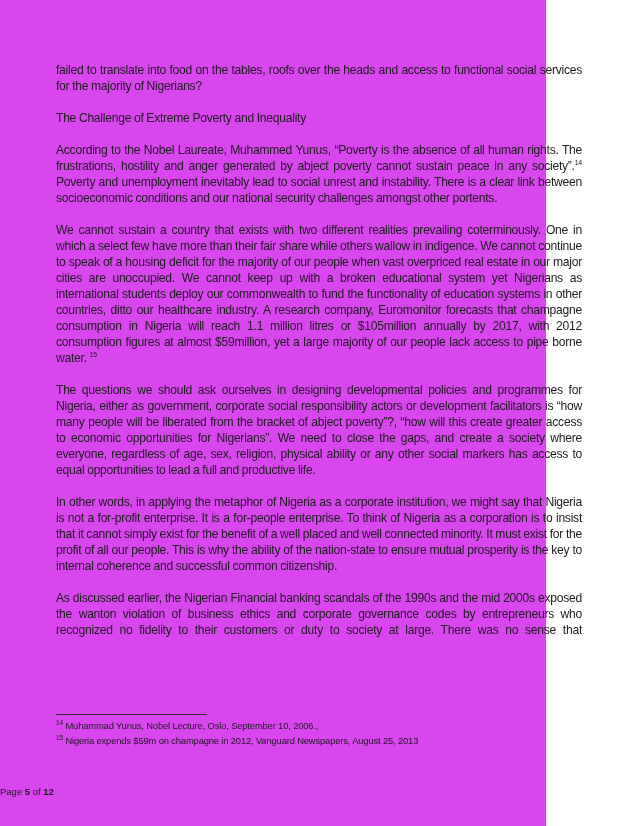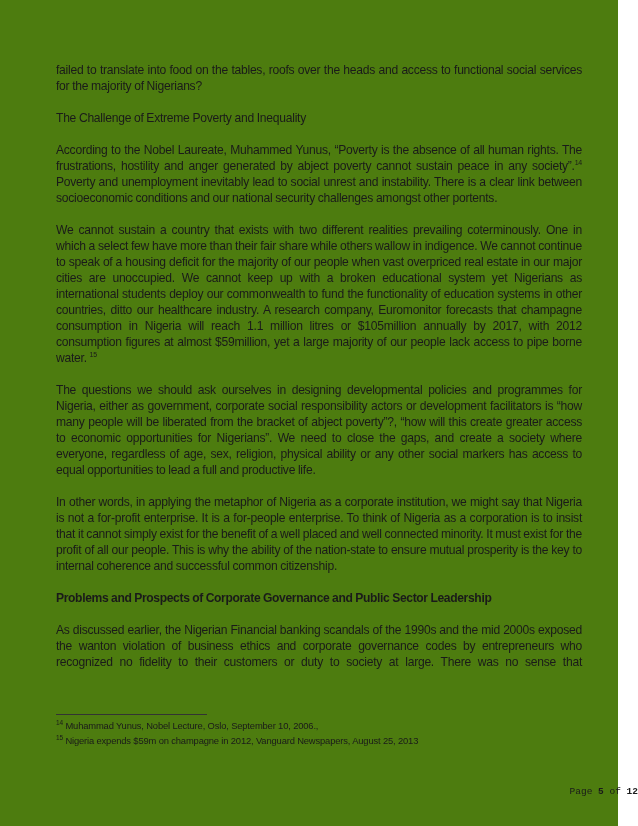--- a/index.html
+++ b/index.html
@@ -11,23 +11,23 @@
       width: 638px;
       height: 826px;
       position: relative;
       overflow: hidden;
       font-family: "Liberation Sans", sans-serif;
       color: #1a1a1a;
     }
     .page {
       position: absolute;
       left: 0; top: 0;
-      width: 618px;
+      width: 546px;
       height: 826px;
-      background: #4d7c0f;
+      background: #d946ef;
     }
     .body-text {
       position: absolute;
       left: 56px;
       top: 62px;
       width: 526px;
       font-size: 12.1px;
       line-height: 16px;
       letter-spacing: -0.25px;
       word-spacing: -0.3px;
@@ -69,24 +69,23 @@
       letter-spacing: -0.15px;
       color: #1a1a1a;
     }
     .footnotes div { white-space: nowrap; }
     .footnotes sup { font-size: 6.5px; vertical-align: 4px; }
     .page-footer {
       position: absolute;
       left: 0;
       top: 786px;
       width: 638px;
-      text-align: right;
+      text-align: left;
       font-size: 9.5px;
       color: #1a1a1a;
-      font-family: Liberation Mono, monospace;
     }
     .page-footer b { font-weight: bold; }
   </style>
 </head>
 <body>
 
 <div class="page">
 
   <div class="body-text">
     <p>failed to translate into food on the tables, roofs over the heads and access to functional social services for the majority of Nigerians?</p>
@@ -96,23 +95,20 @@
     </p>
 
     <p><span>According to the Nobel Laureate, Muhammed Yunus, “Poverty is the absence of all human rights. The frustrations, hostility and anger generated by abject poverty cannot sustain peace in any society”.</span><sup>14</sup><span> Poverty and unemployment inevitably lead to social unrest and instability. There is a clear link between socioeconomic conditions and our national security challenges amongst other portents.</span></p>
 
     <p><span>We cannot sustain a country that exists with two different realities prevailing coterminously. One in which a select few have more than their fair share while others wallow in indigence. We cannot continue to speak of a housing deficit for the majority of our people when vast overpriced real estate in our major cities are unoccupied. We cannot keep up with a broken educational system yet Nigerians as international students deploy our commonwealth to fund the functionality of education systems in other countries, ditto our healthcare industry. A research company, Euromonitor forecasts that champagne consumption in Nigeria will reach 1.1 million litres or $105million annually by 2017, with 2012 consumption figures at almost $59million, yet a large majority of our people lack access to pipe borne water. </span><sup>15</sup></p>
 
     <p>The questions we should ask ourselves in designing developmental policies and programmes for Nigeria, either as government, corporate social responsibility actors or development facilitators is “how many people will be liberated from the bracket of abject poverty”?, “how will this create greater access to economic opportunities for Nigerians”. We need to close the gaps, and create a society where everyone, regardless of age, sex, religion, physical ability or any other social markers has access to equal opportunities to lead a full and productive life.</p>
 
     <p>In other words, in applying the metaphor of Nigeria as a corporate institution, we might say that Nigeria is not a for-profit enterprise. It is a for-people enterprise. To think of Nigeria as a corporation is to insist that it cannot simply exist for the benefit of a well placed and well connected minority. It must exist for the profit of all our people. This is why the ability of the nation-state to ensure mutual prosperity is the key to internal coherence and successful common citizenship.</p>
 
-    <p>
-      <span class="heading-bold">Problems and Prospects of Corporate Governance and Public Sector Leadership</span>
-    </p>
 
     <p class="last-line-justify">As discussed earlier, the Nigerian Financial banking scandals of the 1990s and the mid 2000s exposed the wanton violation of business ethics and corporate governance codes by entrepreneurs who recognized no fidelity to their customers or duty to society at large. There was no sense that</p>
   </div>
 
   <div class="footnote-rule"></div>
 
   <div class="footnotes">
     <div><sup>14</sup> <span>Muhammad Yunus, Nobel Lecture, Oslo, September 10, 2006.,</span></div>
     <div><sup>15</sup> <span>Nigeria expends $59m on champagne in 2012, Vanguard Newspapers, August 25, 2013</span></div>
   </div>

